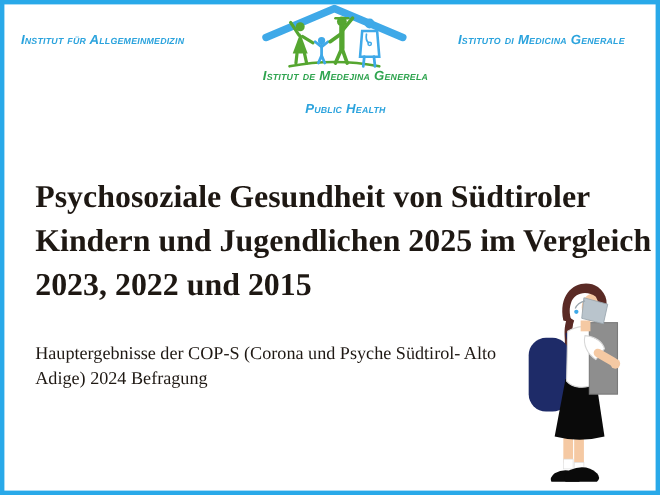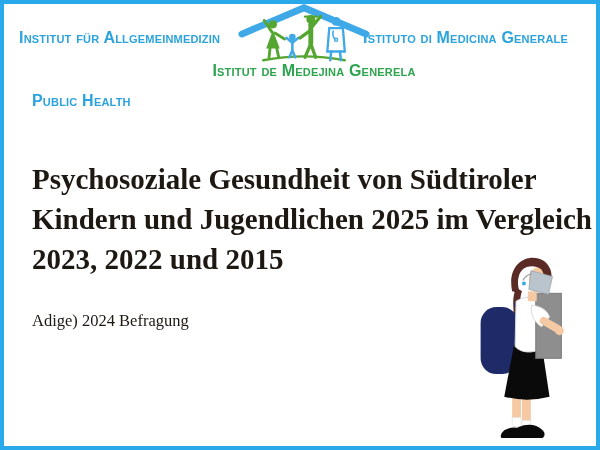--- a/index.html
+++ b/index.html
@@ -11,29 +11,30 @@
     border:4px solid #29A9E9;
     overflow:hidden;
     font-family:"Liberation Sans",sans-serif;
   }
   
   .inst{
     position:absolute;
     font-family:"Liberation Sans",sans-serif;
     font-weight:700;
     font-variant:small-caps;
-    font-size:16px;
+    font-size:12px;
     letter-spacing:.2px;
     white-space:nowrap;
     color:#2BA3DD;
+    font-style:italic;
   }
   .inst-left{left:15px;top:25px;}
   .inst-right{right:28px;top:25px;}
   .inst-center{left:0;right:0;top:58px;text-align:center;color:#2FA44F;margin-left:28px;}
-  .inst-ph{left:0;right:0;top:88px;padding-left:28px;}
+  .inst-ph{left:0;right:0;top:88px;text-align:center;padding-left:28px;}
   .logo{position:absolute;left:232px;top:0;}
   
   .title{
     position:absolute;left:28px;top:155px;margin:0;
     font-family:"Liberation Serif",serif;
     font-weight:700;
     font-size:29px;
     line-height:40px;
     color:#1E1813;
   }
@@ -101,20 +102,21 @@
 
   <div class="inst inst-ph">Public Health</div>
 
   <h1 class="title">
     <span class="tline">Psychosoziale Gesundheit von Südtiroler</span>
     <span class="tline">Kindern und Jugendlichen 2025 im Vergleich</span>
     <span class="tline">2023, 2022 und 2015</span>
   </h1>
 
   <p class="subtitle">
+    <span class="sline">Hauptergebnisse der COP-S (Corona und Psyche Südtirol- Alto</span>
     <span class="sline">Adige) 2024 Befragung</span>
   </p>
 
   <svg class="girl" width="100" height="192" viewBox="0 0 100 195">
 
     <path d="M46 38 C40 54 46 60 42 72 C40 79 47 81 48 73 C51 60 49 50 52 42 Z" fill="#5A2A25"></path>
 
     <rect x="10" y="58" width="38" height="68" rx="16" fill="#1E2B68"></rect>
     <path d="M44 54 L58 48 L60 58 L46 64 Z" fill="#1E2B68"></path>
 

